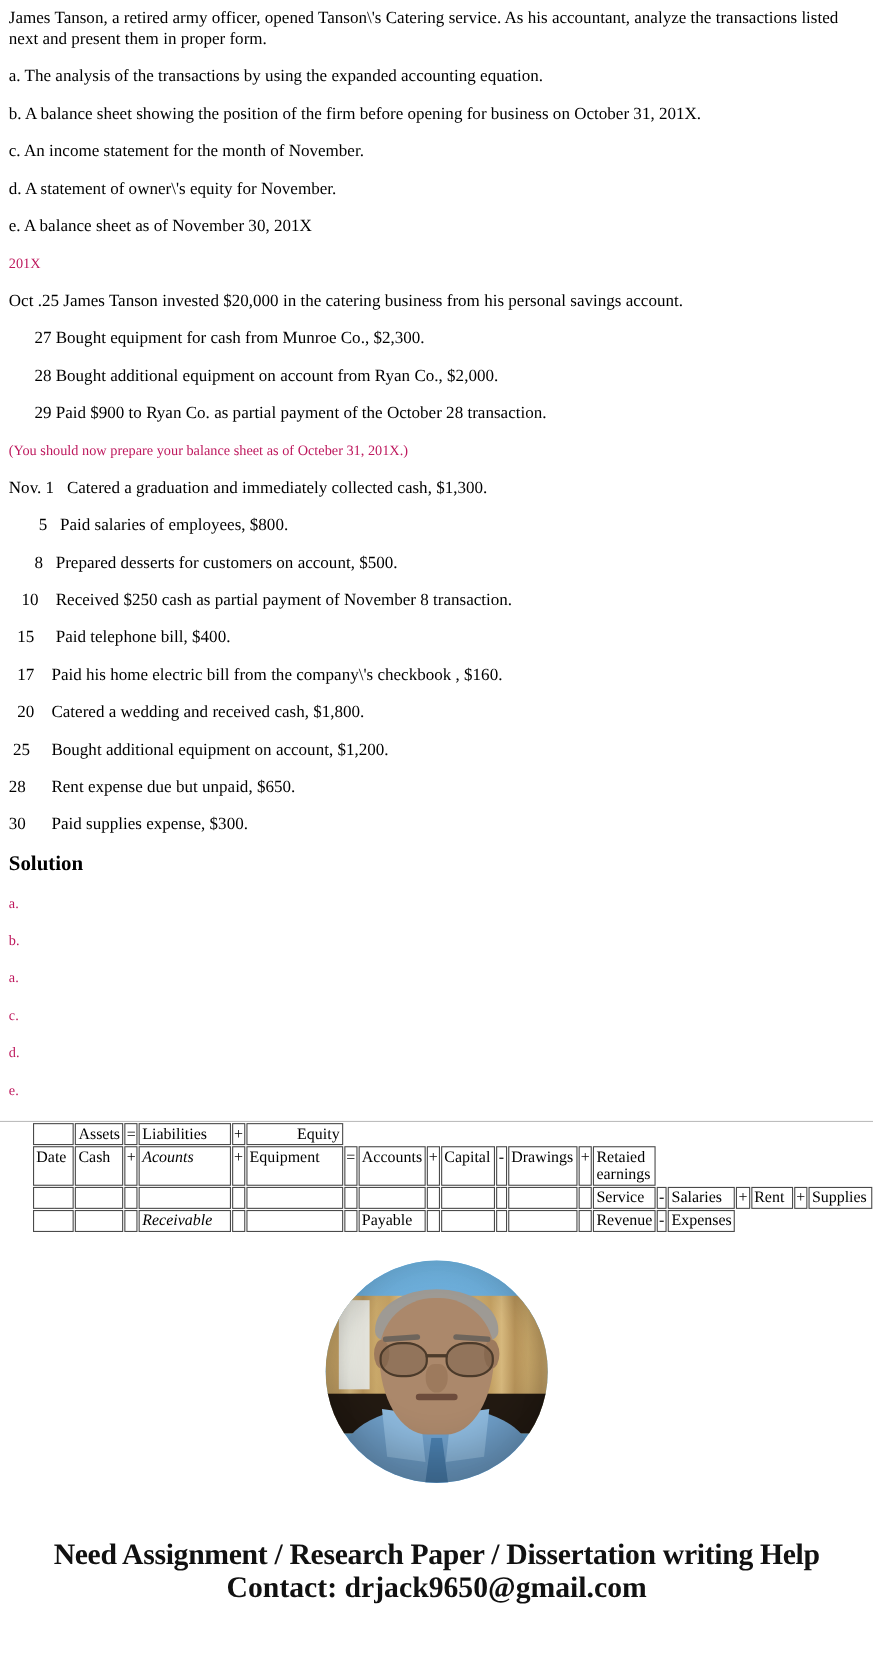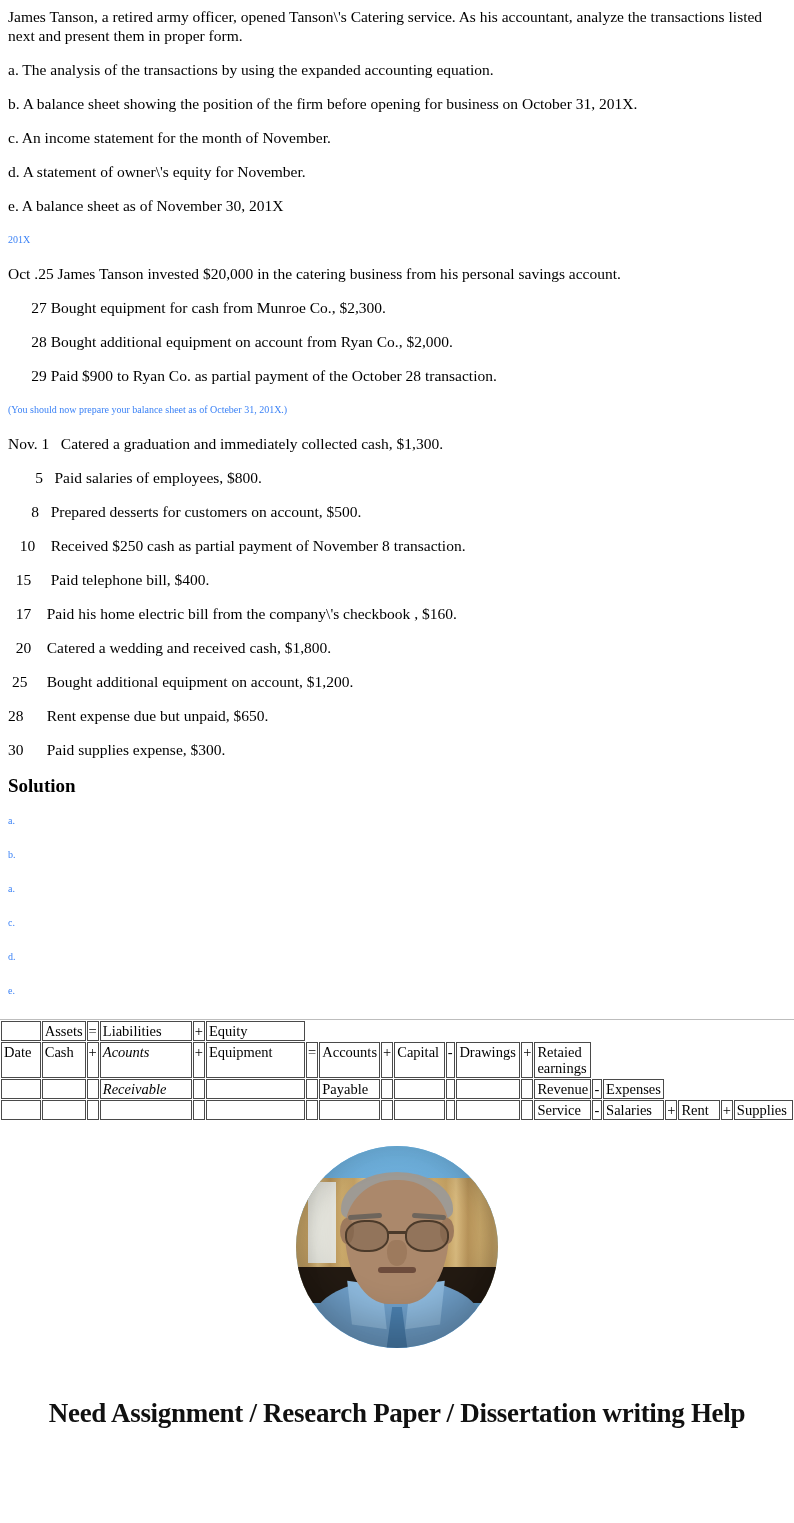--- a/index.html
+++ b/index.html
@@ -21,23 +21,23 @@
     height: 1523px;
     box-sizing: border-box;
   }
 
   .content {
     padding: 0 8px;
   }
 
   p.para {
     margin: 0 0 0 0;
-    font-size: 10px;
+    font-size: 13px;
     line-height: 18.5px;
-    color: #3b82f6;
+    color: #be185d;
   }
 
   
   .intro {
     margin: 8px 0 0 0;
     font-size: 15.5px;
     line-height: 18.5px;
   }
 
   .req-list p,
@@ -76,20 +76,21 @@
     overflow: hidden;
   }
 
   table.acct {
     border-collapse: separate;
     border-spacing: 1px;
     margin: 0;
     font-size: 14.5px;
     line-height: 16px;
     table-layout: fixed;
+    padding-left: 29px;
   }
 
   table.acct td {
     border: 1px solid #4a4a4a;
     padding: 1px 2px;
     vertical-align: top;
     font-family: "Liberation Serif", "DejaVu Serif", serif;
     font-size: 14.5px;
     line-height: 16px;
     color: #000;
@@ -117,21 +118,21 @@
   .c-ap        { width: 54px; }
   .c-capital   { width: 52px; }
   .c-drawings  { width: 62px; }
   .c-re        { width: 52px; }
   .c-exp1      { width: 56px; }
   .c-exp2      { width: 58px; }
   .c-exp3      { width: 62px; }
 
   .r1-assets      { width: 36px; }
   .r1-liabilities { width: 150px; }
-  .r1-equity      { width: 178px; }
+  .r1-equity      { width: 178px; text-align: right; }
 
   
   .avatar-wrap {
     margin-top: 16px;
     display: flex;
     justify-content: center;
   }
   .avatar {
     position: relative;
     width: 202px;
@@ -422,55 +423,55 @@
         <td class="c-capital">Capital</td>
         <td class="op">-</td>
         <td class="c-drawings">Drawings</td>
         <td class="op">+</td>
         <td class="c-re wrapcell">Retaied earnings</td>
       </tr>
       <tr>
         <td class="c-date blank"></td>
         <td class="c-cash blank"></td>
         <td class="op blank"></td>
-        <td class="c-ar">Receivable</td>
+        <td class="c-ar blank"></td>
         <td class="op blank"></td>
         <td class="c-equip blank"></td>
         <td class="op blank"></td>
-        <td class="c-ap">Payable</td>
+        <td class="c-ap blank"></td>
         <td class="op blank"></td>
         <td class="c-capital blank"></td>
         <td class="op blank"></td>
         <td class="c-drawings blank"></td>
         <td class="op blank"></td>
-        <td class="c-re">Revenue</td>
+        <td class="c-re">Service</td>
         <td class="op">-</td>
-        <td class="c-exp1">Expenses</td>
+        <td class="c-exp1">Salaries</td>
+        <td class="op">+</td>
+        <td class="c-exp2">Rent</td>
+        <td class="op">+</td>
+        <td class="c-exp3">Supplies</td>
       </tr>
       <tr>
         <td class="c-date blank"></td>
         <td class="c-cash blank"></td>
         <td class="op blank"></td>
-        <td class="c-ar blank"></td>
+        <td class="c-ar">Receivable</td>
         <td class="op blank"></td>
         <td class="c-equip blank"></td>
         <td class="op blank"></td>
-        <td class="c-ap blank"></td>
+        <td class="c-ap">Payable</td>
         <td class="op blank"></td>
         <td class="c-capital blank"></td>
         <td class="op blank"></td>
         <td class="c-drawings blank"></td>
         <td class="op blank"></td>
-        <td class="c-re">Service</td>
+        <td class="c-re">Revenue</td>
         <td class="op">-</td>
-        <td class="c-exp1">Salaries</td>
-        <td class="op">+</td>
-        <td class="c-exp2">Rent</td>
-        <td class="op">+</td>
-        <td class="c-exp3">Supplies</td>
+        <td class="c-exp1">Expenses</td>
       </tr>
     </tbody>
       </table>
   </div>
 
   <div class="avatar-wrap">
     <div class="avatar">
       <div class="av-sky"></div>
       <div class="av-wall"></div>
       <div class="av-panel-l"></div>
@@ -492,14 +493,15 @@
         <div class="av-lens r"></div>
       </div>
       <div class="av-nose"></div>
       <div class="av-mouth"></div>
       <div class="av-shadow"></div>
     </div>
   </div>
 
   <div class="footer">
     <div class="f1">Need Assignment / Research Paper / Dissertation writing Help</div>
+    <div class="f2">Contact: drjack9650@gmail.com</div>
   </div>
 </div>
 
 </body></html>

